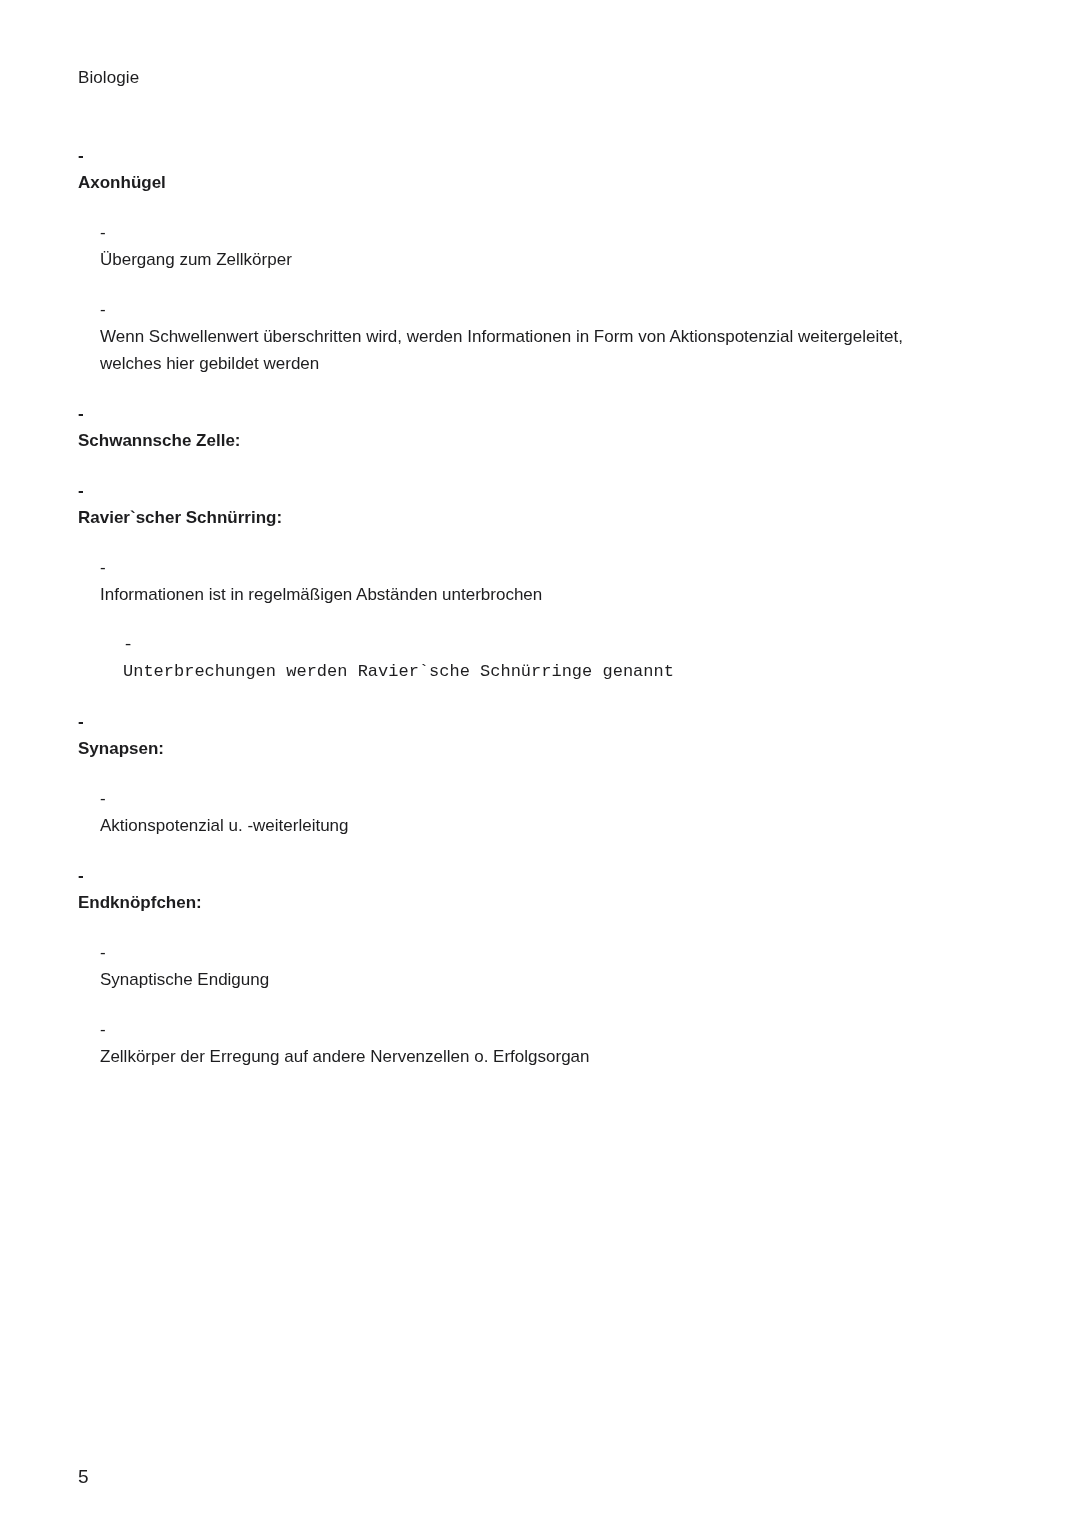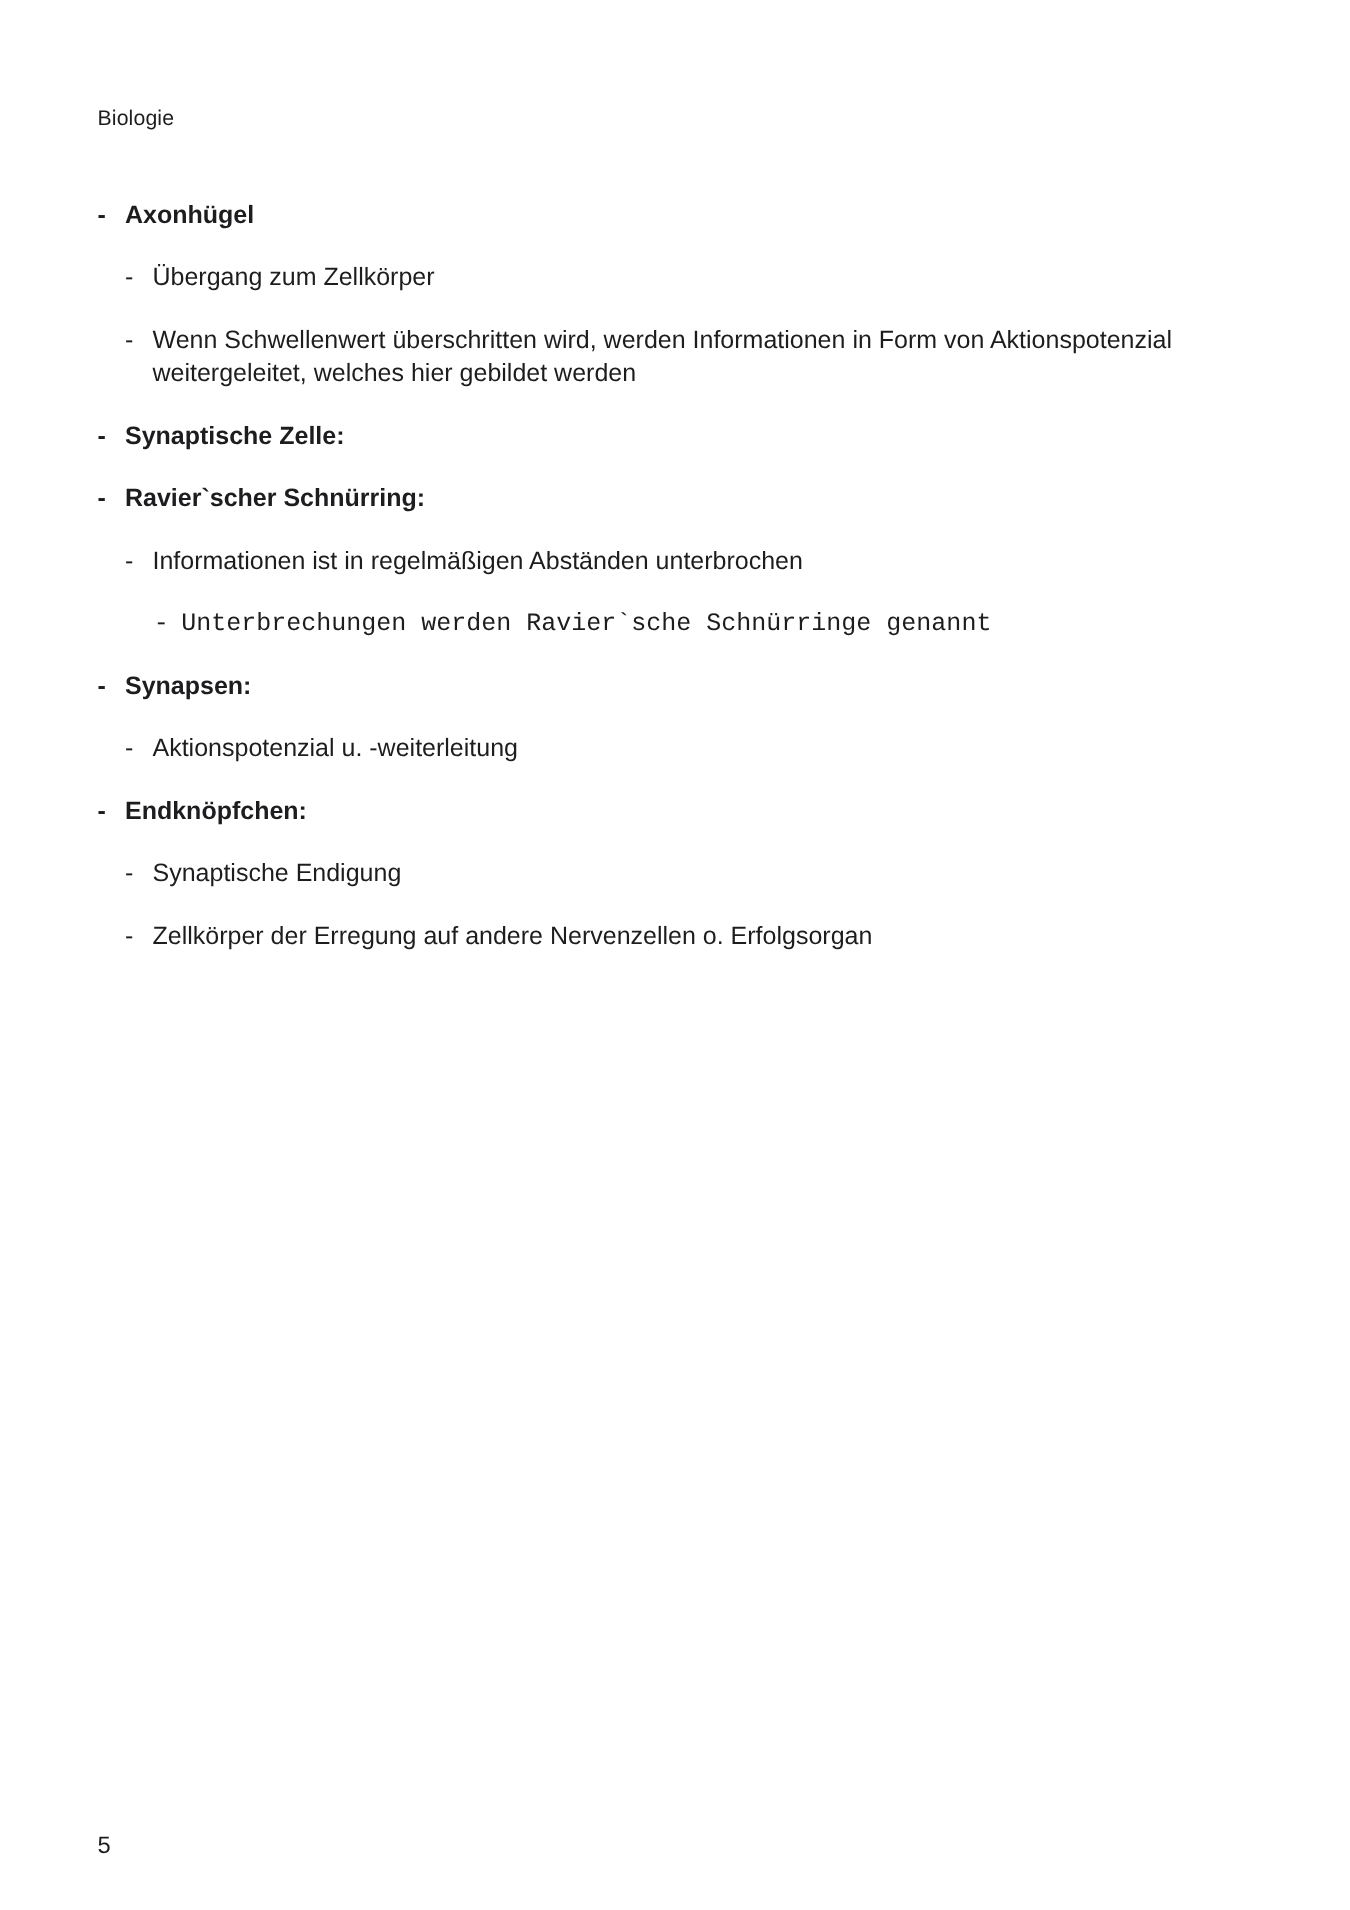--- a/index.html
+++ b/index.html
@@ -8,38 +8,39 @@
     width: 1080px;
     height: 1528px;
     position: relative;
     font-family: "Liberation Sans", sans-serif;
     color: #1d1d1f;
     overflow: hidden;
   }
   .page {
     position: absolute;
     inset: 0;
-    padding: 84px 80px 0 78px;
+    padding: 67px 80px 0 78px;
     border-radius: 28px;
   }
   .doc-header {
     font-size: 17px;
     line-height: 1.25;
     margin-bottom: 54px;
     letter-spacing: 0.1px;
   }
   .content {
     max-width: 870px;
   }
   .row {
     display: flex;
     align-items: flex-start;
     margin-bottom: 23px;
-    font-size: 20px;
+    font-size: 17px;
     line-height: 27px;
+    flex-direction: column;
   }
   .row .dash {
     flex: 0 0 22px;
     width: 22px;
   }
   .row .dash::before { content: "-"; }
   .row .text { flex: 1 1 auto; }
   .l1 { margin-left: 0; font-weight: 700; }
   .l2 { margin-left: 22px; }
   .l3 { margin-left: 45px; font-family: Liberation Mono, monospace; }
@@ -68,21 +69,21 @@
       <span class="dash"></span>
       <span class="text">Übergang zum Zellkörper</span>
     </div>
     <div class="row l2">
       <span class="dash"></span>
       <span class="text">Wenn Schwellenwert überschritten wird, werden Informationen in Form von Aktionspotenzial weitergeleitet, welches hier gebildet werden</span>
     </div>
 
     <div class="row l1">
       <span class="dash"></span>
-      <span class="text">Synaptische Zelle:</span>
+      <span class="text">Schwannsche Zelle:</span>
     </div>
 
     <div class="row l1">
       <span class="dash"></span>
       <span class="text">Ravier`scher Schnürring:</span>
     </div>
     <div class="row l2">
       <span class="dash"></span>
       <span class="text">Informationen ist in regelmäßigen Abständen unterbrochen</span>
     </div>

